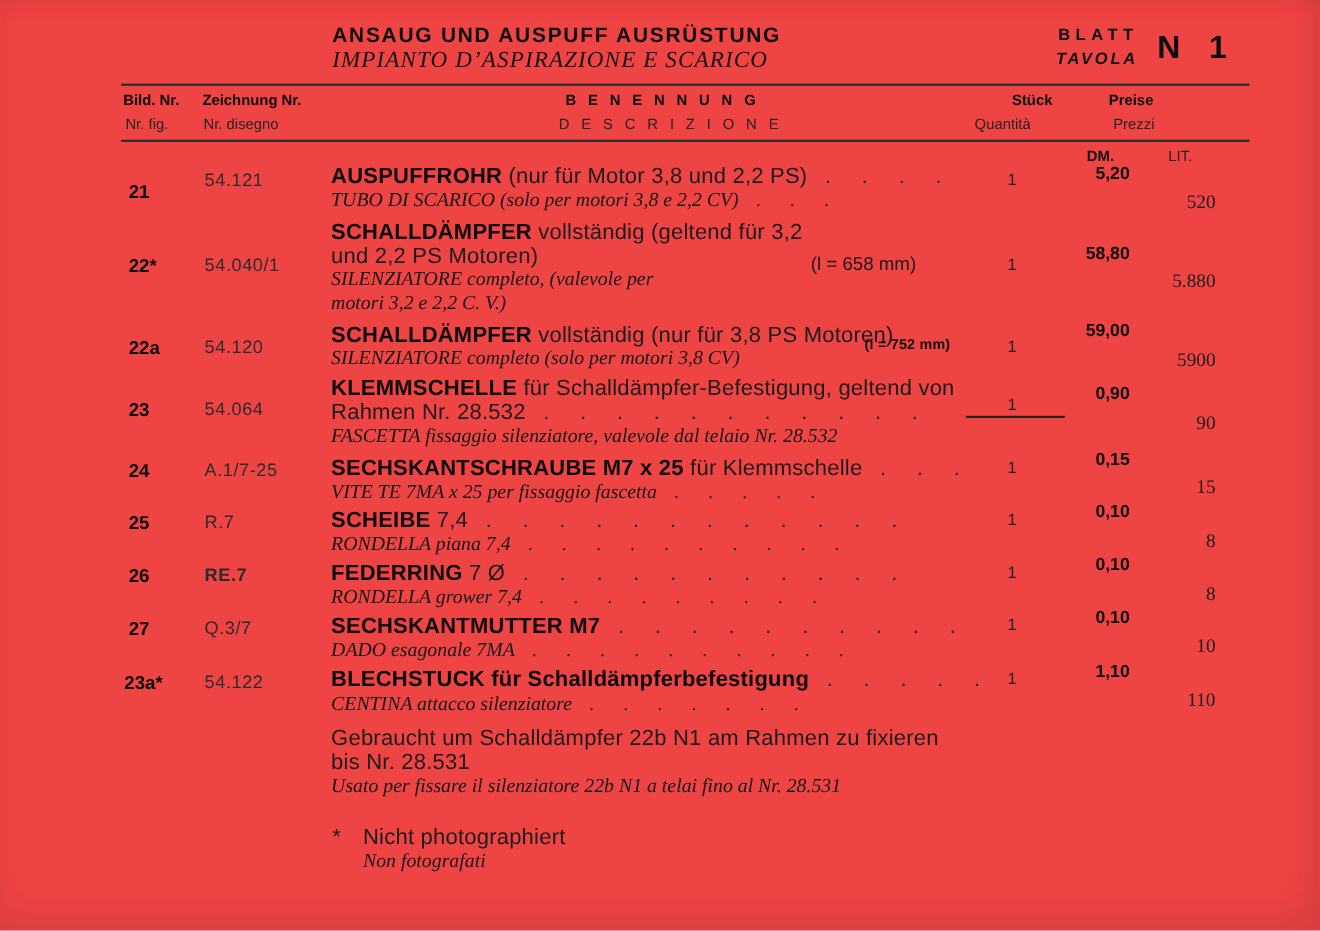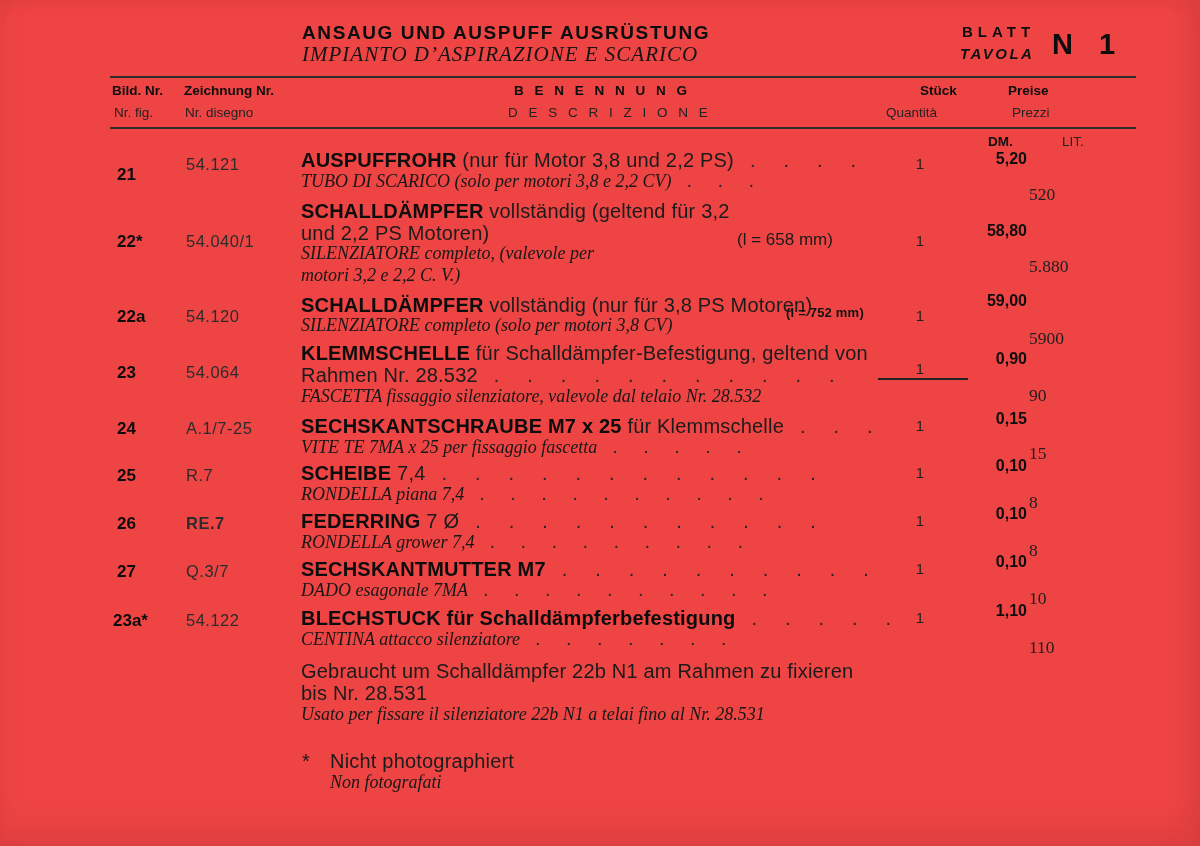--- a/index.html
+++ b/index.html
@@ -10,21 +10,21 @@
     box-shadow:inset 0 -20px 34px rgba(0,0,0,0.055), inset -16px 0 26px rgba(0,0,0,0.045), inset 0 6px 14px rgba(0,0,0,0.02);
   }
   .abs{position:absolute;white-space:nowrap;}
   .b{font-weight:bold;color:#0d0d0d;}
   .sans{font-size:20px;letter-spacing:0.2px;}
   .ital{font-family:"Liberation Serif",serif;font-style:italic;font-size:18px;color:#171717;}
   .fig{font-weight:bold;font-size:17px;color:#0d0d0d;}
   .drw{font-size:16.5px;color:#2c2c2c;letter-spacing:0.5px;}
   .qty{font-size:15px;width:30px;text-align:center;color:#222;}
   .dm{font-weight:bold;font-size:16px;width:72px;text-align:right;color:#0d0d0d;}
-  .lit{font-family:"Liberation Serif",serif;font-size:17.5px;width:76px;color:#1e1e1e;margin-top:11px;}
+  .lit{font-family:"Liberation Serif",serif;font-size:17.5px;width:76px;text-align:right;color:#1e1e1e;}
   .leader{word-spacing:22px;padding-left:16px;color:#262626;}
   .rule{position:absolute;left:110px;width:1026px;height:0;border-top:2px solid #2e2e2e;}
   .title-de{font-weight:bold;font-size:19px;letter-spacing:1.6px;color:#0d0d0d;}
   .title-it{font-family:"Liberation Serif",serif;font-style:italic;font-size:21px;letter-spacing:1px;color:#141414;}
   .hdr-b{font-weight:bold;font-size:13.5px;color:#0d0d0d;}
   .hdr{font-size:13.5px;color:#232323;}
   .sp3{letter-spacing:3.5px;}
   .side-note{font-size:17px;color:#1a1a1a;}
   .side-note-sm{font-size:13px;font-weight:bold;color:#111;letter-spacing:0.2px;}
   .dash{position:absolute;border-top:2px solid #222;height:0;}

